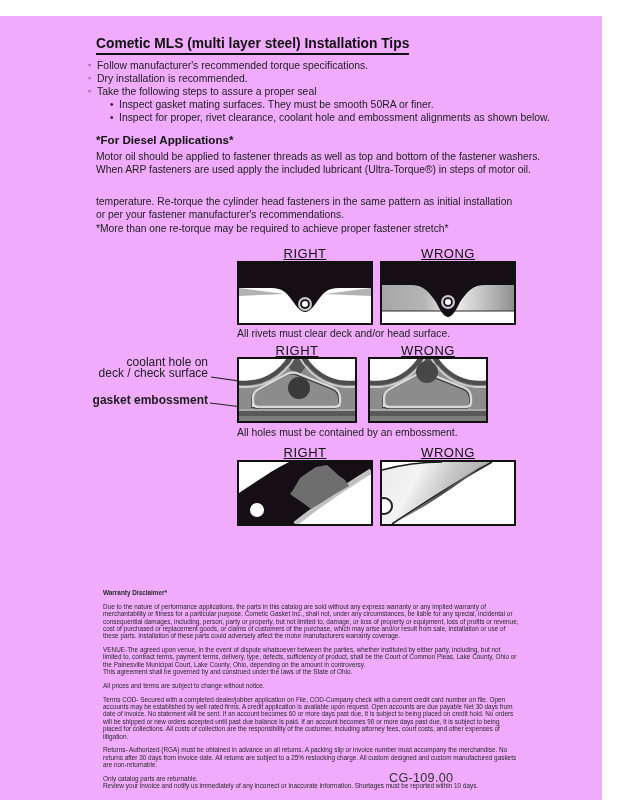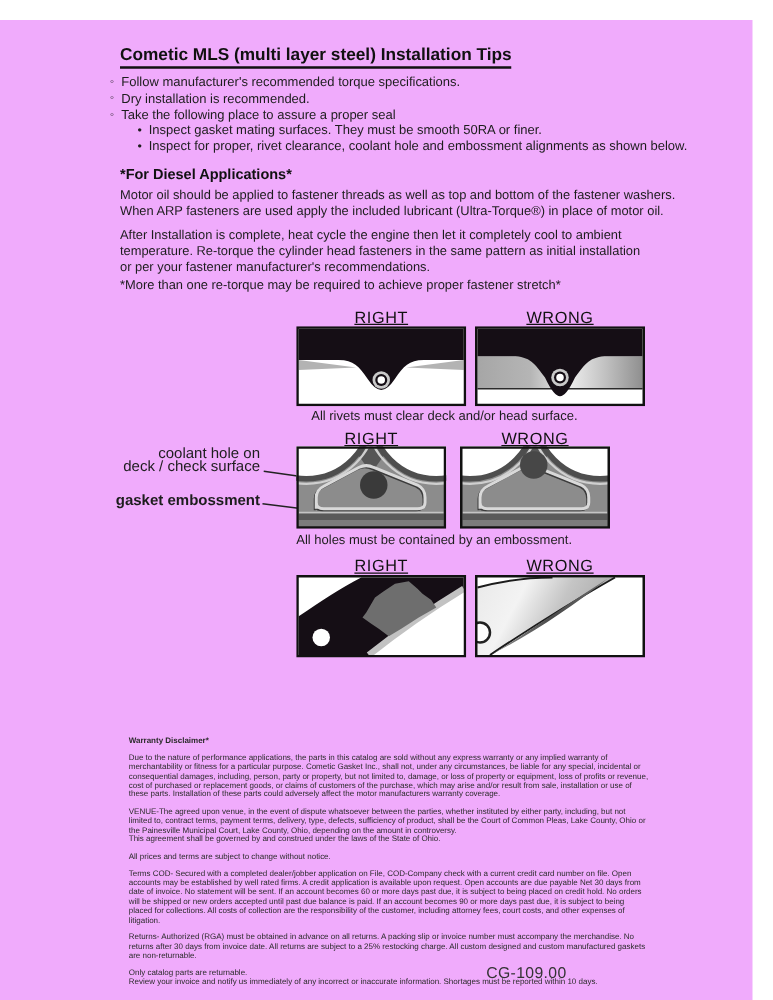--- a/index.html
+++ b/index.html
@@ -37,33 +37,32 @@
 
   <h1 class="title">Cometic MLS (multi layer steel) Installation Tips</h1>
 
   <div class="b-line" style="left:88px;top:44px;">
     <span class="marker">◦</span><span>Follow manufacturer's recommended torque specifications.</span>
   </div>
   <div class="b-line" style="left:88px;top:57px;">
     <span class="marker">◦</span><span>Dry installation is recommended.</span>
   </div>
   <div class="b-line" style="left:88px;top:70px;">
-    <span class="marker">◦</span><span>Take the following place to assure a proper seal</span>
+    <span class="marker">◦</span><span>Take the following steps to assure a proper seal</span>
   </div>
   <div class="b-line" style="left:110px;top:83px;">
     <span class="marker sub">•</span><span>Inspect gasket mating surfaces.  They must be smooth 50RA or finer.</span>
   </div>
   <div class="b-line" style="left:110px;top:96px;">
     <span class="marker sub">•</span><span>Inspect for proper, rivet clearance, coolant hole and embossment alignments as shown below.</span>
   </div>
 
   <h2 class="sect-head" style="top:117px;">*For Diesel Applications*</h2>
   <div class="body-line" style="top:134px;">Motor oil should be applied to fastener threads as well as top and bottom of the fastener washers.</div>
-  <div class="body-line" style="top:147px;">When ARP fasteners are used apply the included lubricant (Ultra-Torque®) in place of motor oil.</div>
-  <div class="body-line" style="top:166px;">After Installation is complete, heat cycle the engine then let it completely cool to ambient</div>
+  <div class="body-line" style="top:147px;">When ARP fasteners are used apply the included lubricant (Ultra-Torque®) in steps of motor oil.</div>
   <div class="body-line" style="top:179px;">temperature. Re-torque the cylinder head fasteners in the same pattern as initial installation</div>
   <div class="body-line" style="top:192px;">or per your fastener manufacturer's recommendations.</div>
   <div class="body-line" style="top:206px;">*More than one re-torque may be required to achieve proper fastener stretch*</div>
 
   <div class="rw-label" style="left:237px;top:230px;width:136px;">RIGHT</div>
   <div class="rw-label" style="left:380px;top:230px;width:136px;">WRONG</div>
 
   <svg class="diag" style="left:237px;top:245px;" width="136" height="64" viewBox="0 0 136 64">
     <rect x="1" y="1" width="134" height="62" fill="#ffffff" stroke="none"></rect>
     <path d="M2,2 H134 V27 H102 C90,27 86,32 79,42 Q73,51 68,51 Q63,51 57,42 C50,32 46,27 34,27 H2 Z" fill="#150e15"></path>
@@ -92,21 +91,21 @@
     <line x1="2" y1="50" x2="134" y2="50" stroke="#2a2a2a" stroke-width="1.2"></line>
     <path d="M2,2 H134 V24 H106 C92,24 88,30 80,41 Q73,56 68,56 Q63,56 56,41 C48,30 44,24 30,24 H2 Z" fill="#150e15"></path>
     <g>
       <circle cx="68" cy="41" r="7" fill="#c9c9c9"></circle>
       <circle cx="68" cy="41" r="4.8" fill="#150e15"></circle>
       <circle cx="68" cy="41" r="3" fill="#ffffff"></circle>
     </g>
     <rect x="1" y="1" width="134" height="62" fill="none" stroke="#111" stroke-width="2"></rect>
   </svg>
 
-  <div class="caption" style="left:249px;top:312px;">All rivets must clear deck and/or head surface.</div>
+  <div class="caption" style="left:237px;top:312px;">All rivets must clear deck and/or head surface.</div>
 
   <div class="rw-label" style="left:237px;top:327px;width:120px;">RIGHT</div>
   <div class="rw-label" style="left:368px;top:327px;width:120px;">WRONG</div>
 
   <div class="ptr-label" style="left:72px;top:341px;">
     <div>coolant hole on</div>
     <div>deck / check surface</div>
   </div>
   <div class="ptr-label" style="left:72px;top:379px;font-weight:bold;">gasket embossment</div>
 

